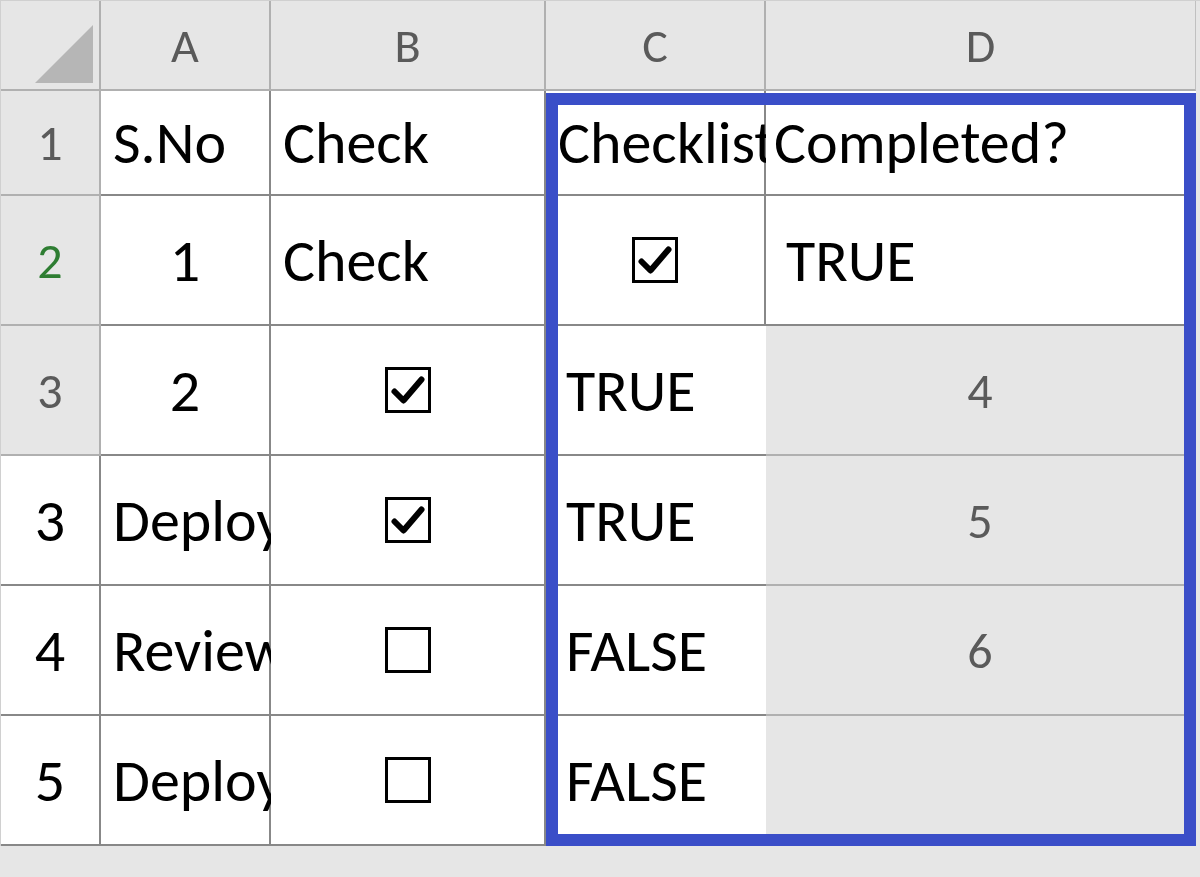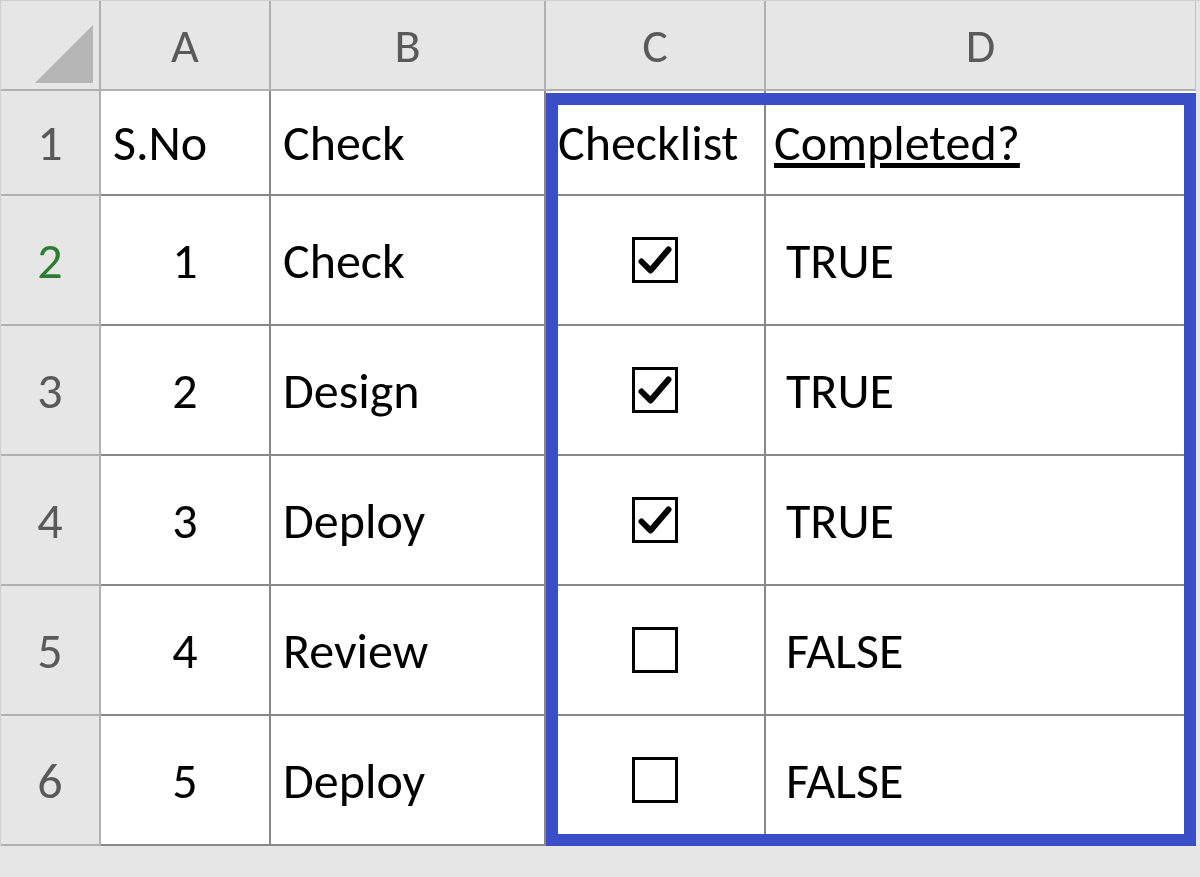--- a/index.html
+++ b/index.html
@@ -50,21 +50,21 @@
   }
   .rowhdr { font-size: 50px; }
   .rowhdr.active {
     color: #2e7d32;
   }
 
   .cell {
     background: #ffffff;
     border-right: 2px solid #888;
     border-bottom: 2px solid #888;
-    font-size: 50px;
+    font-size: 60px;
     color: #000;
     display: flex;
     align-items: center;
     padding: 0 12px;
     box-sizing: border-box;
   }
   .cell.center { justify-content: center; }
   .cell.colD { border-right: none; }
 
   .rowhdr.r2 {
@@ -109,21 +109,21 @@
   <div class="rowhdr">1</div>
   <div class="cell header-row sno">
       <span>S.No</span>
     </div>
   <div class="cell header-row">
       <span>Check</span>
     </div>
   <div class="cell header-row">
       <span>Checklist</span>
     </div>
-  <div class="cell header-row colD" style="justify-content:flex-start;padding-left:8px;text-decoration:underline;">
+  <div class="cell header-row colD" style="justify-content:flex-start;padding-left:8px;">
       <span>Completed?</span>
     </div>
 
   <div class="rowhdr active r2">2</div>
   <div class="cell center">
       <span>1</span>
     </div>
   <div class="cell">
       <span>Check</span>
     </div>
@@ -135,23 +135,20 @@
       </span>
   </div>
   <div class="cell colD" style="padding-left:20px;">
       <span>TRUE</span>
     </div>
 
   <div class="rowhdr">3</div>
   <div class="cell center">
       <span>2</span>
     </div>
-  <div class="cell">
-      <span>Design</span>
-    </div>
   <div class="cell center">
     <span class="chk">
         <svg viewBox="0 0 24 24">
           <path d="M3 13 L9 19 L21 5" stroke="#000" stroke-width="4" fill="none" stroke-linecap="round" stroke-linejoin="round"></path>
         </svg>
       </span>
   </div>
   <div class="cell colD" style="padding-left:20px;">
       <span>TRUE</span>
     </div>

